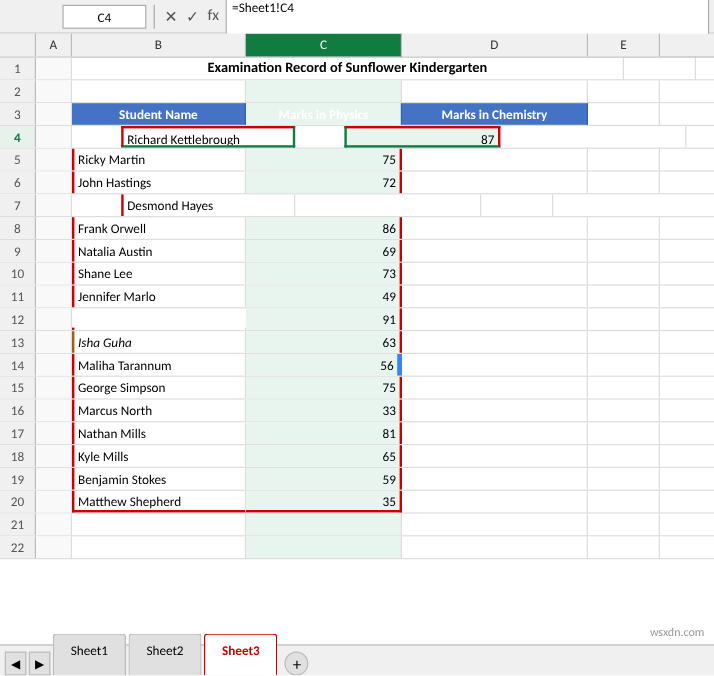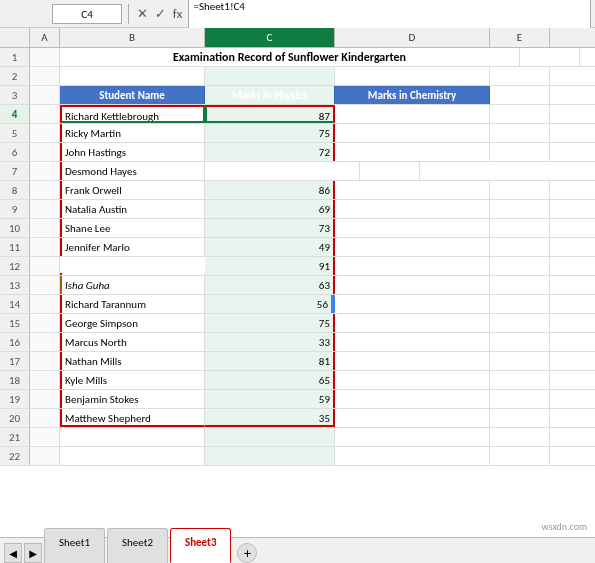--- a/index.html
+++ b/index.html
@@ -134,20 +134,21 @@
       border-right: 1px solid #ddd;
       font-size: 11px;
       line-height: 19px;
       padding: 0 3px;
       overflow: hidden;
       white-space: nowrap;
     }
     .cell.active-cell {
       border: 2px solid #107c41;
       background: #fff;
+      margin-left: 41px;
     }
     .cell-a { width: 30px; min-width: 30px; background: #f9f9f9; }
     .cell-b { width: 145px; min-width: 145px; }
     .cell-c { width: 130px; min-width: 130px; text-align: right; }
     .cell-d { width: 155px; min-width: 155px; }
     .cell-e { width: 60px; min-width: 60px; }
 
     
     .title-row .cell-b {
       width: 460px;
@@ -309,21 +310,21 @@
     <div class="row-num-cell-body">6</div>
     <div class="cell cell-a"></div>
     <div class="cell cell-b" style="border-left: 2px solid #cc0000;">John Hastings</div>
     <div class="cell cell-c cell-c-active" style="text-align:right;border-right: 2px solid #cc0000;">72</div>
     <div class="cell cell-d"></div>
     <div class="cell cell-e"></div>
   </div>
       <div class="grid-row">
     <div class="row-num-cell-body">7</div>
     <div class="cell cell-a"></div>
-    <div class="cell cell-b" style="border-left: 2px solid #cc0000;">Desmond Hayes</div>
+    <div class="cell cell-b" style="border-left: 2px solid #cc0000; margin-left: 41px;">Desmond Hayes</div>
     <div class="cell cell-d"></div>
     <div class="cell cell-e"></div>
   </div>
       <div class="grid-row">
     <div class="row-num-cell-body">8</div>
     <div class="cell cell-a"></div>
     <div class="cell cell-b" style="border-left: 2px solid #cc0000;">Frank Orwell</div>
     <div class="cell cell-c cell-c-active" style="text-align:right;border-right: 2px solid #cc0000;">86</div>
     <div class="cell cell-d"></div>
     <div class="cell cell-e"></div>
@@ -364,21 +365,21 @@
     <div class="row-num-cell-body">13</div>
     <div class="cell cell-a"></div>
     <div class="cell cell-b" style="border-left: 2px solid #a16207; font-style: italic;">Isha Guha</div>
     <div class="cell cell-c cell-c-active" style="text-align:right;border-right: 2px solid #cc0000;">63</div>
     <div class="cell cell-d"></div>
     <div class="cell cell-e"></div>
   </div>
       <div class="grid-row">
     <div class="row-num-cell-body">14</div>
     <div class="cell cell-a"></div>
-    <div class="cell cell-b" style="border-left: 2px solid #cc0000;">Richard Tarannum</div>
+    <div class="cell cell-b" style="border-left: 2px solid #cc0000;">Maliha Tarannum</div>
     <div class="cell cell-c cell-c-active" style="border-right: 4px solid #3b82f6;">56</div>
     <div class="cell cell-d"></div>
     <div class="cell cell-e"></div>
   </div>
       <div class="grid-row">
     <div class="row-num-cell-body">15</div>
     <div class="cell cell-a"></div>
     <div class="cell cell-b" style="border-left: 2px solid #cc0000;">George Simpson</div>
     <div class="cell cell-c cell-c-active" style="text-align:right;border-right: 2px solid #cc0000;">75</div>
     <div class="cell cell-d"></div>

